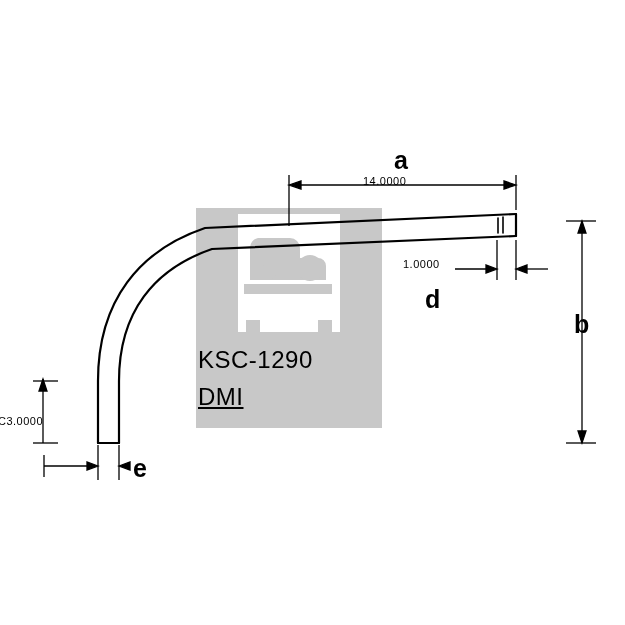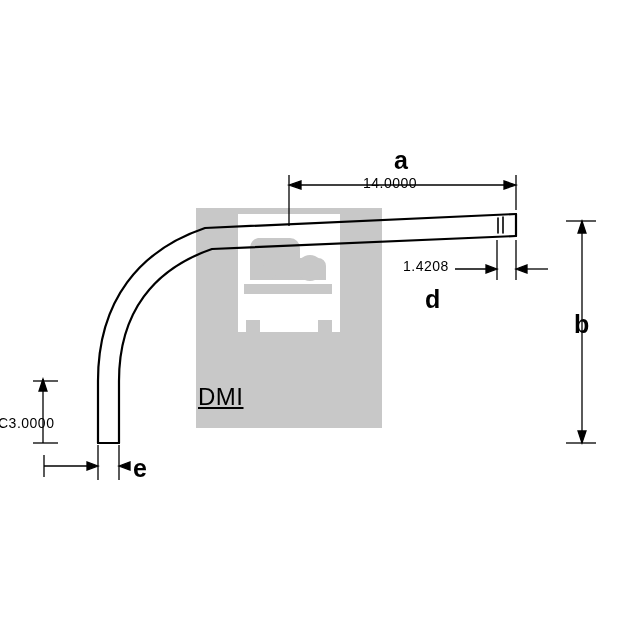--- a/index.html
+++ b/index.html
@@ -24,21 +24,21 @@
     left: 0;
     top: 0;
   }
   .txt {
     position: absolute;
     white-space: pre;
     color: #000000;
     font-family: "Liberation Sans", sans-serif;
   }
   .dim-num {
-    font-size: 14px;
+    font-size: 11px;
     letter-spacing: 0.5px;
   }
   .dim-letter {
     font-size: 25px;
     font-weight: 700;
   }
   .part-label {
     font-size: 24px;
     letter-spacing: 0.5px;
   }
@@ -127,22 +127,23 @@
       <polygon points="119,466 130,462 130,470"></polygon>
       <line x1="44" y1="455" x2="44" y2="477"></line>
     </g>
   </svg>
 
   <div class="txt dim-letter" style="left:394px; top:146px;">a</div>
   <div class="txt dim-num" style="left:363px; top:175px;">14.0000</div>
 
   <div class="txt dim-letter" style="left:574px; top:310px;">b</div>
 
-  <div class="txt dim-num" style="left:403px; top:258px;">1.4208</div>
+  <div class="txt dim-num" style="left:403px; top:258px;">1.0000</div>
   <div class="txt dim-letter" style="left:425px; top:285px;">d</div>
 
   <div class="txt dim-num" style="left:-2px; top:415px;">C3.0000</div>
 
   <div class="txt dim-letter" style="left:133px; top:454px;">e</div>
 
+  <div class="txt part-label" style="left:198px; top:346px;">KSC-1290</div>
   <div class="txt part-label" style="left:198px; top:383px;text-decoration:underline;">DMI</div>
 
 </div>
 
 </body></html>

